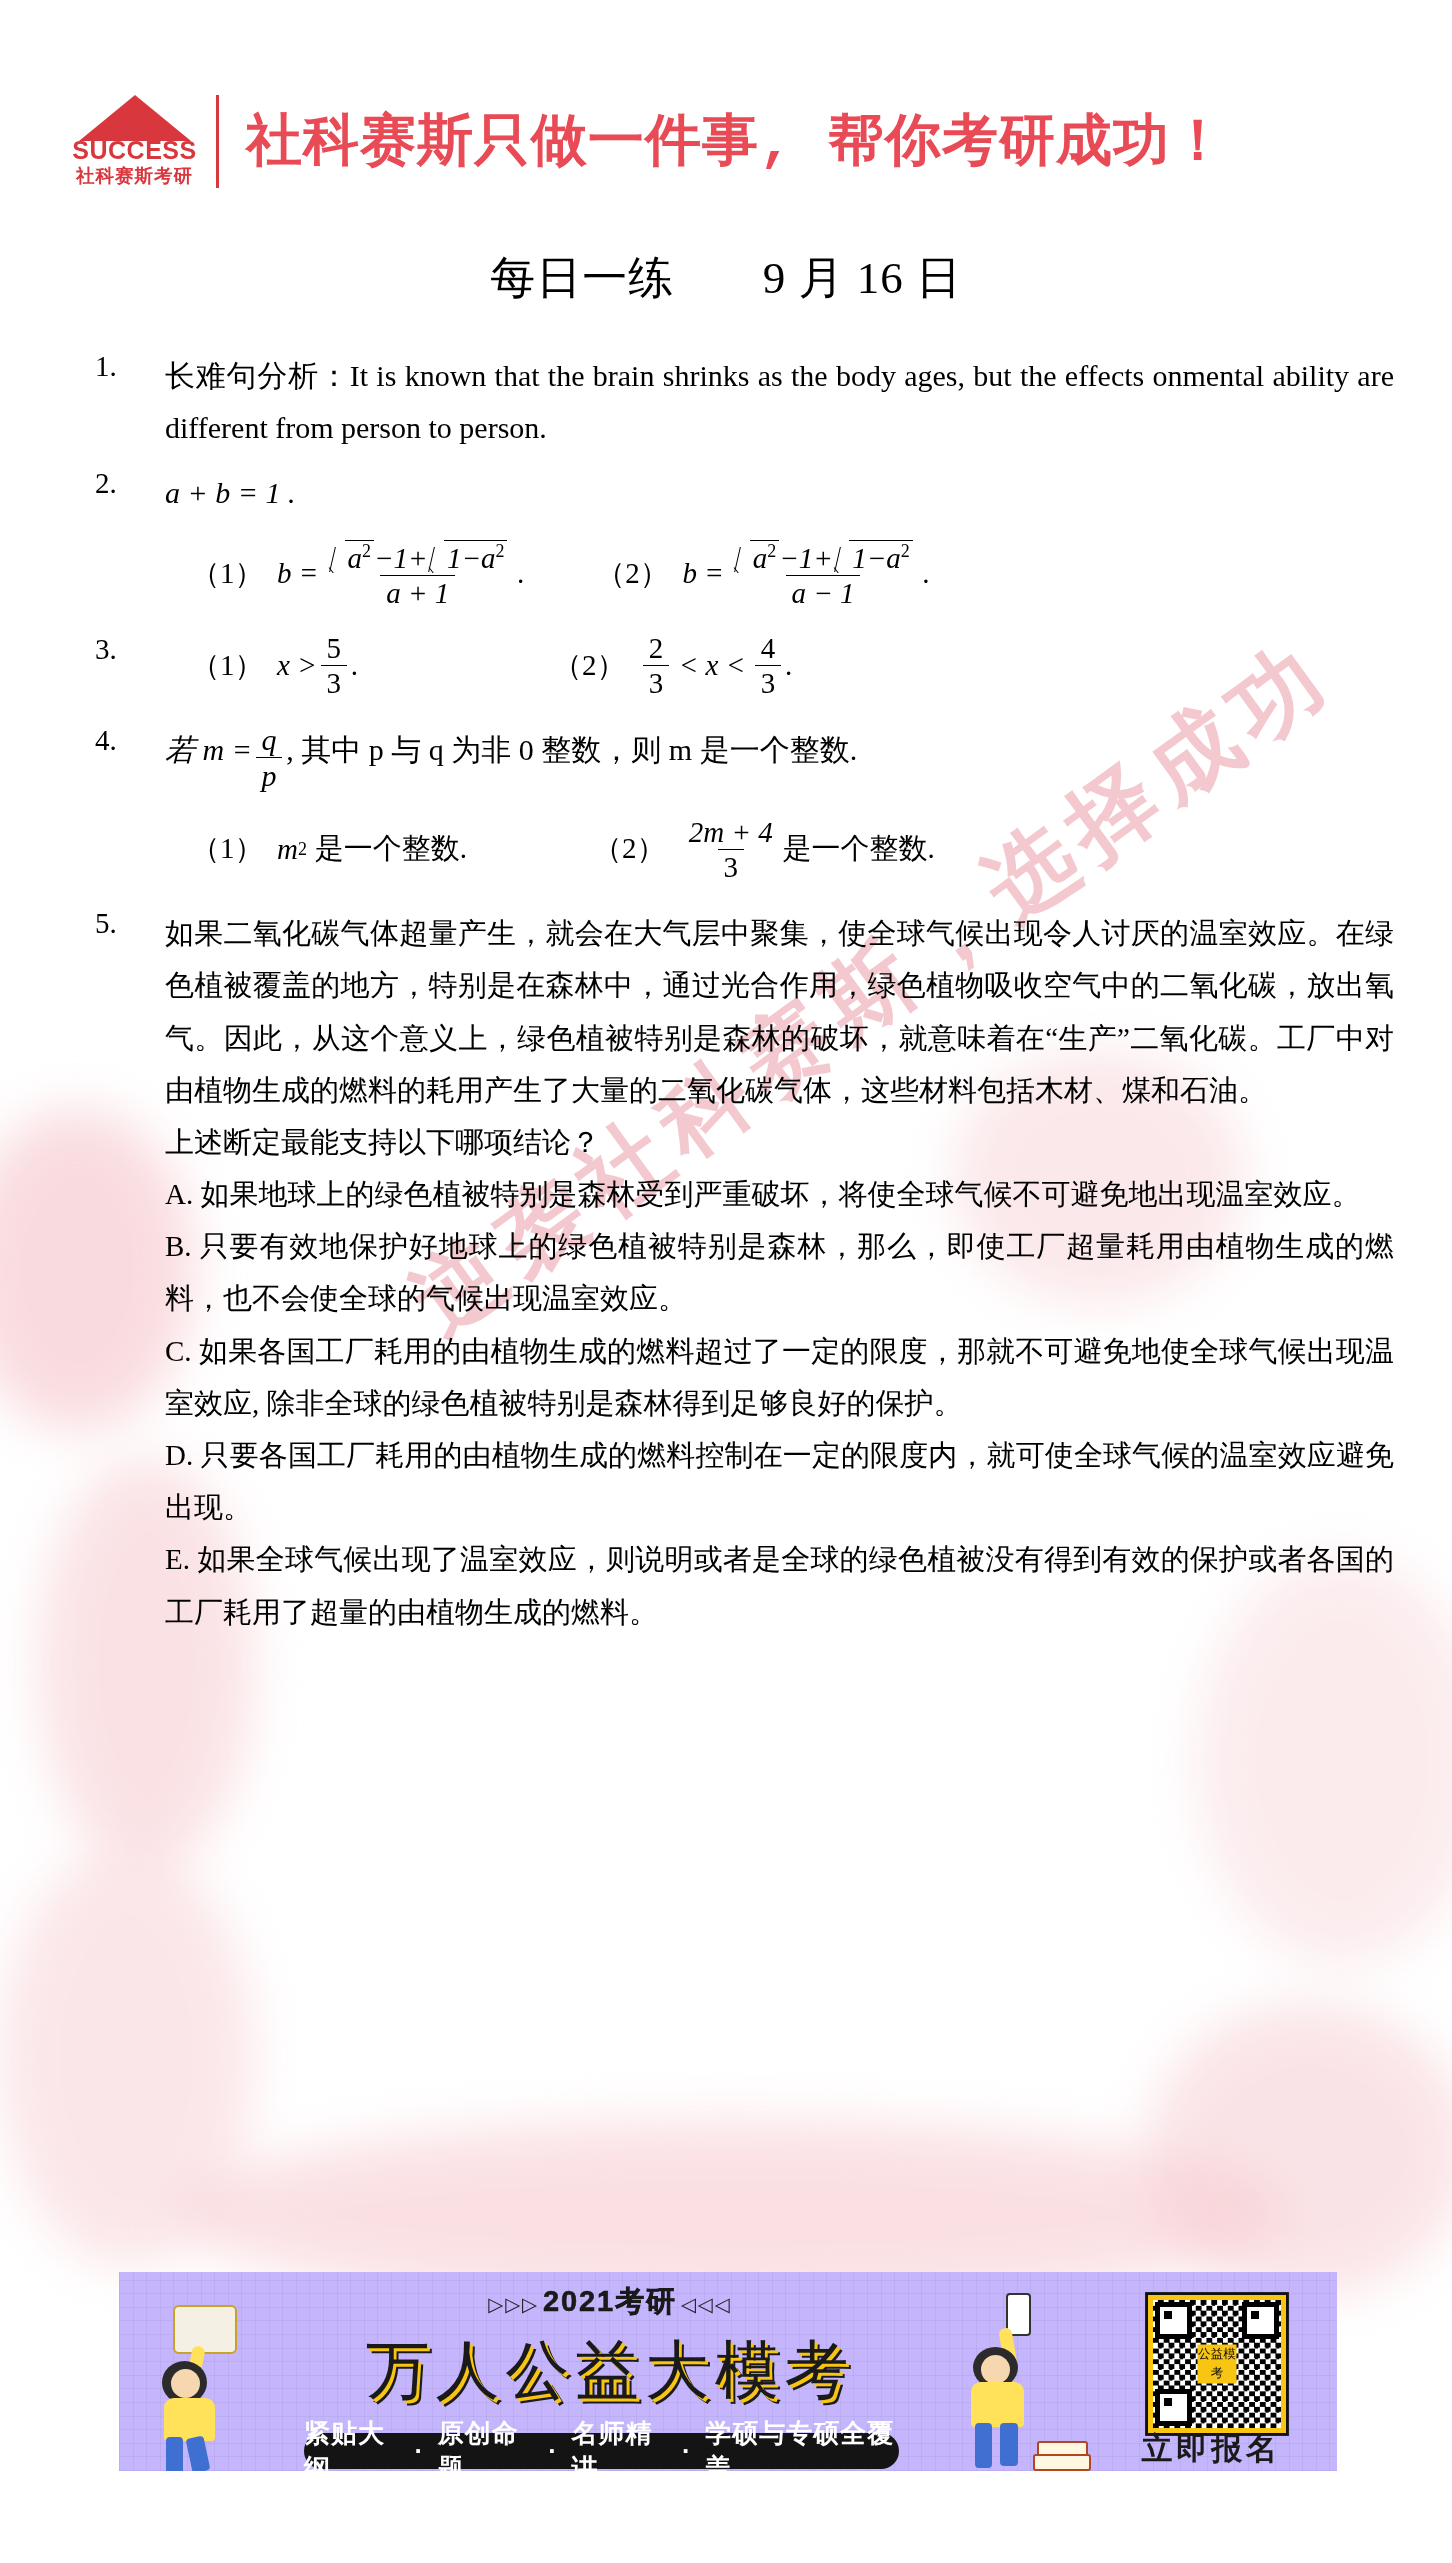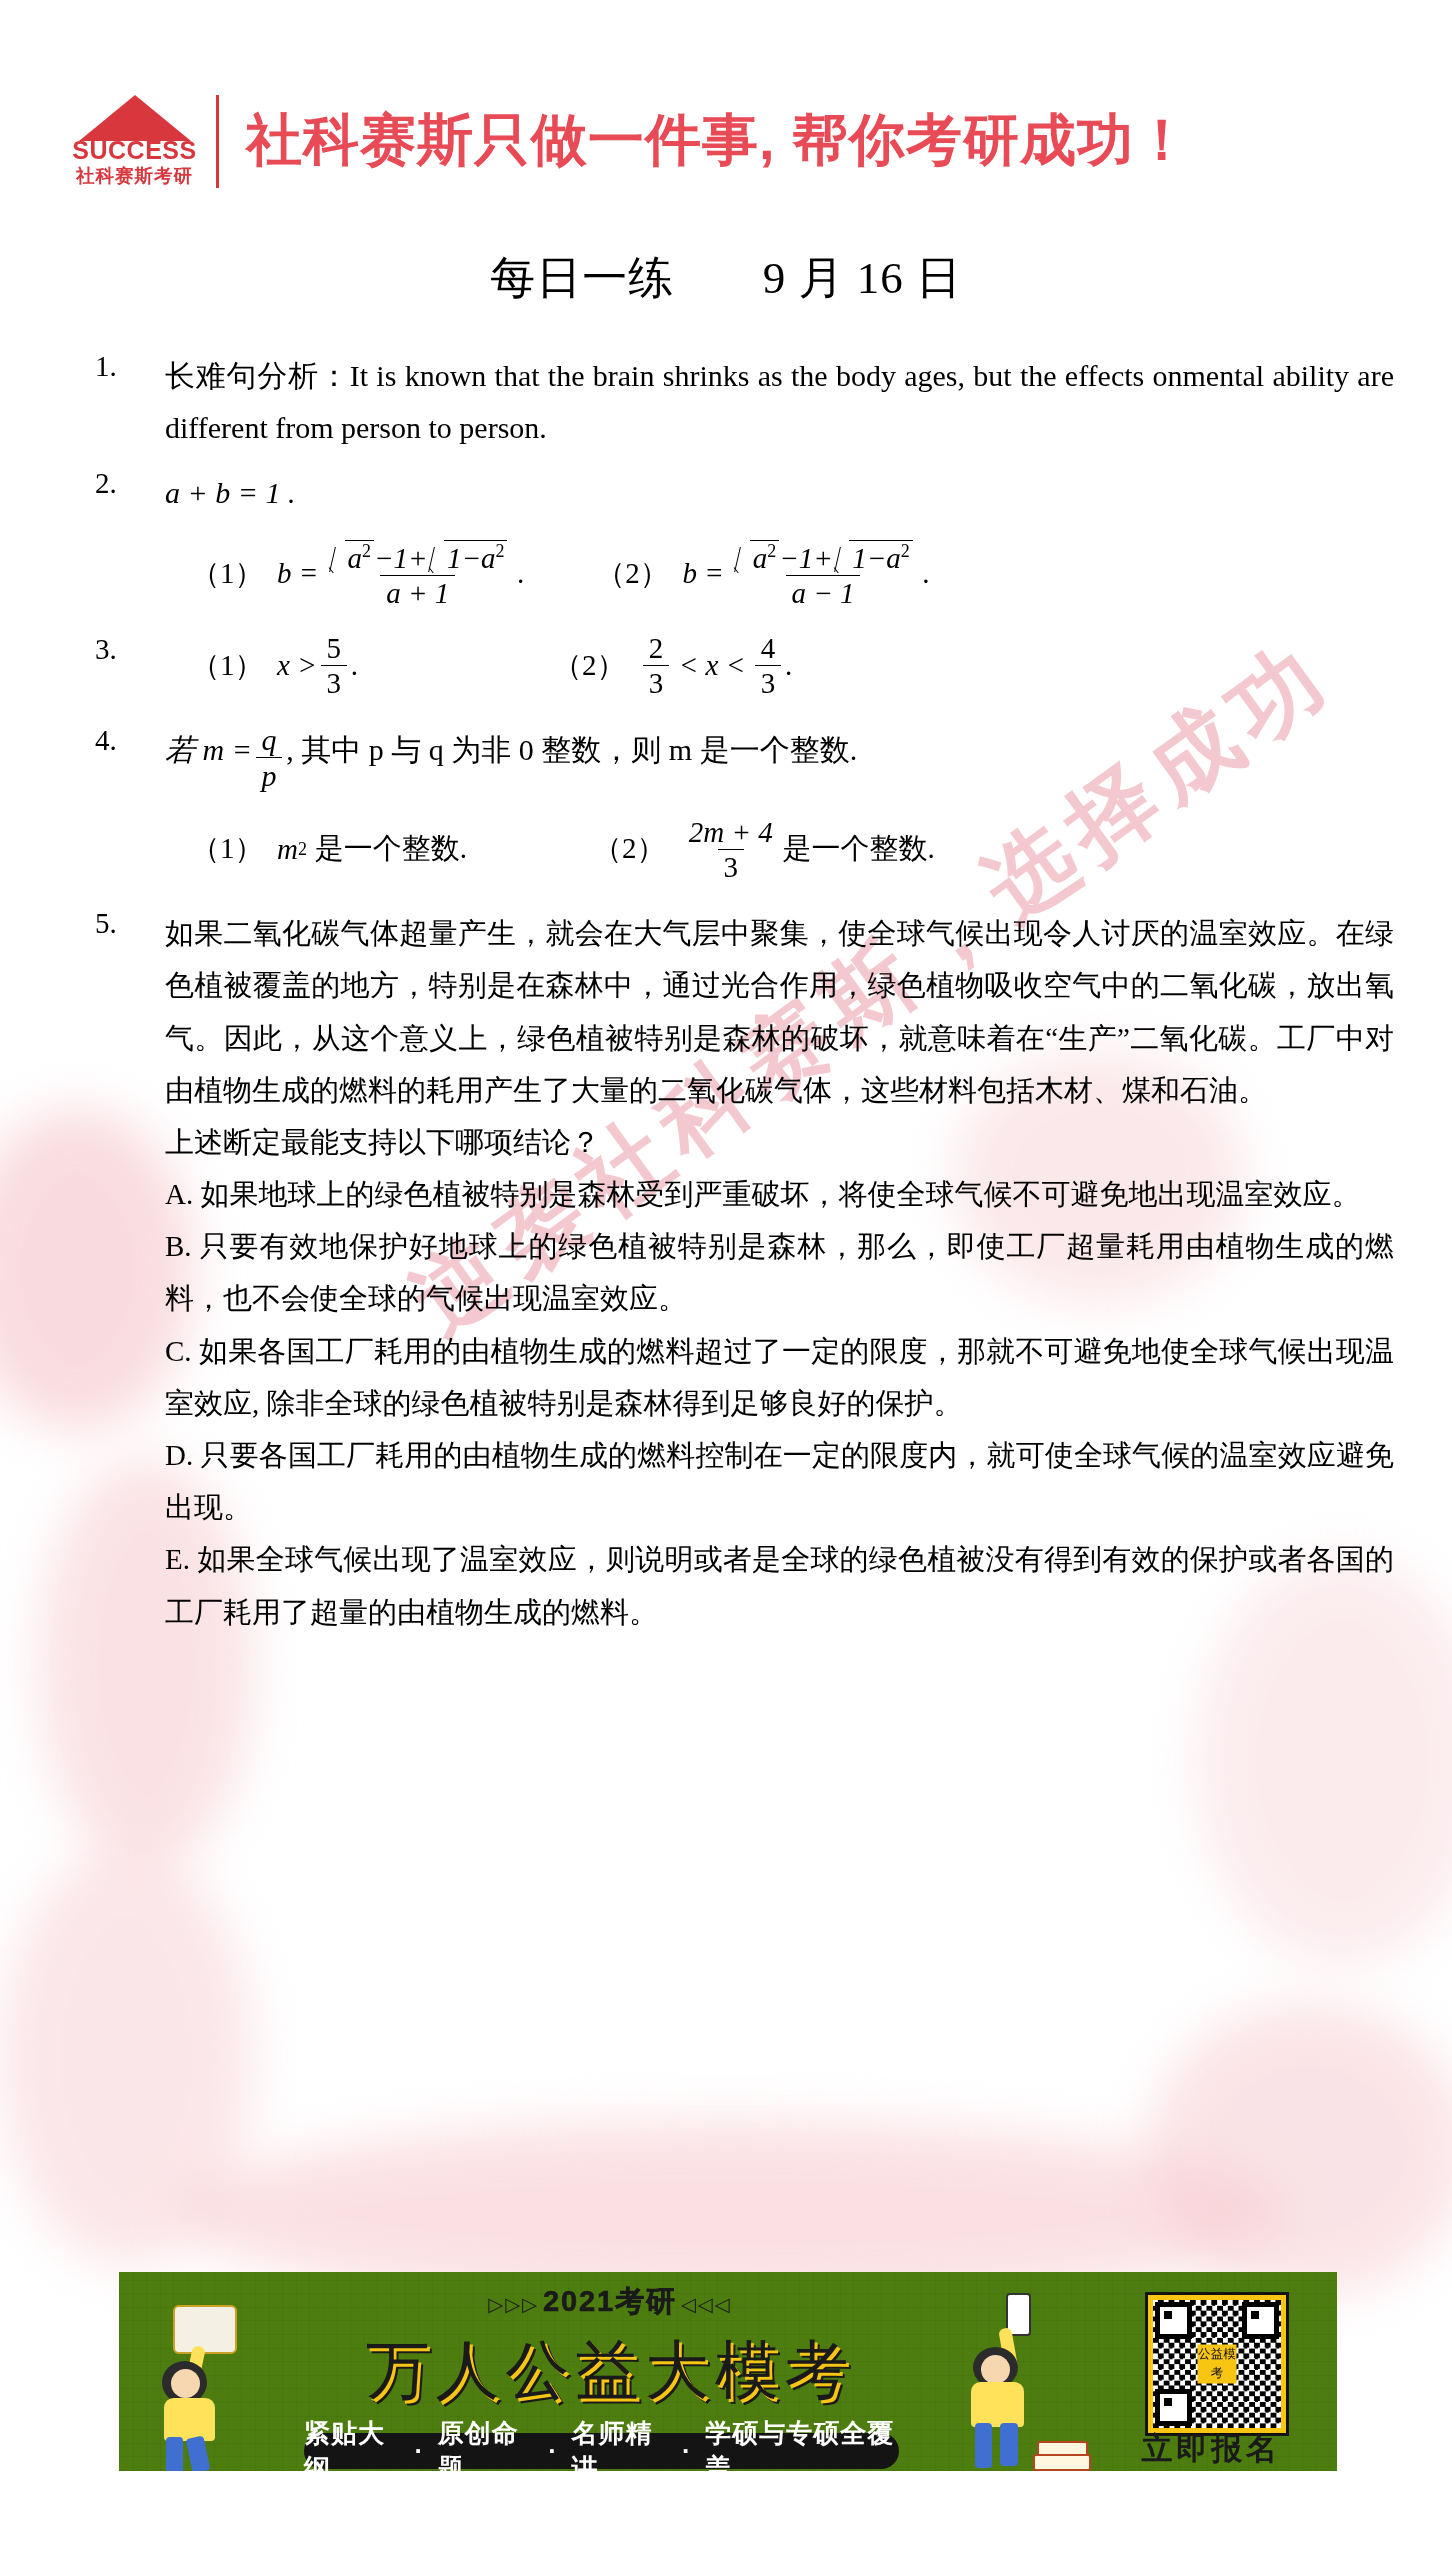--- a/index.html
+++ b/index.html
@@ -76,21 +76,21 @@
   }
   .logo-divider {
     width: 2.9px;
     height: 93px;
     background: #d9373e;
     margin-left: 23px;
     margin-right: 27px;
   }
   .header-slogan {
     color: #e84b55;
-    font-family: Liberation Sans, sans-serif;
+    font-family: Liberation Mono, monospace;
     font-weight: bold;
     font-size: 56px;
     letter-spacing: 1px;
     white-space: nowrap;
   }
 
   
   .doc-title {
     position: absolute;
     left: 0; top: 248px;
@@ -185,21 +185,21 @@
 
   .para-line { font-size: 29px; line-height: 1.80; color: #000; text-align: justify; }
 
   
   .banner {
     position: absolute;
     left: 119px;
     top: 2272px;
     width: 1218px;
     height: 199px;
-    background: #4d7c0f;
+    background: #c4b5fd;
     overflow: hidden;
   }
   .banner::before {
     content: "";
     position: absolute;
     inset: 0;
     background-image:
       repeating-linear-gradient(0deg, rgba(0,0,0,.045) 0 1px, transparent 1px 13.6px),
       repeating-linear-gradient(90deg, rgba(0,0,0,.045) 0 1px, transparent 1px 13.6px);
   }

